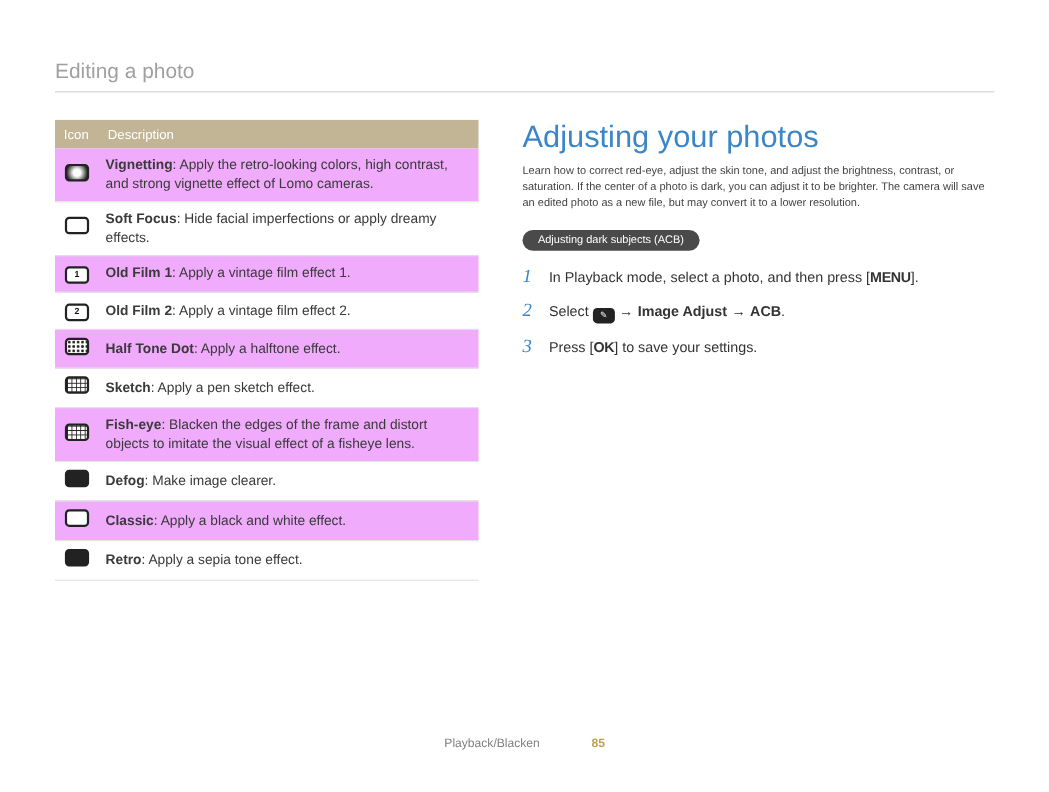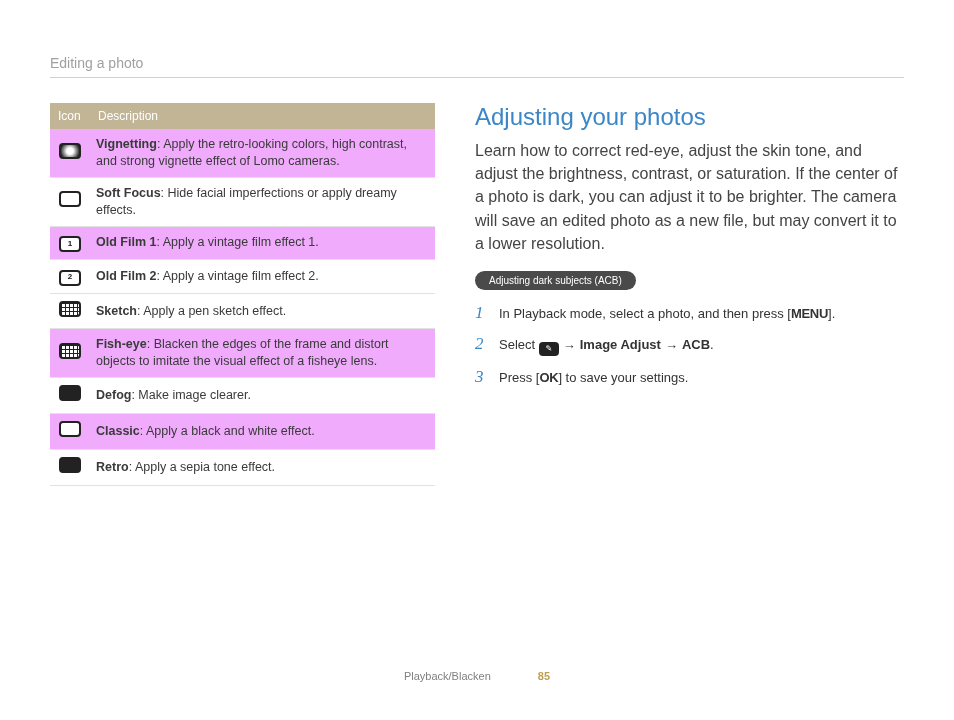--- a/index.html
+++ b/index.html
@@ -13,21 +13,21 @@
     position: relative;
     padding: 55px 50px 0 50px;
   }
   .header {
     display: flex;
     align-items: flex-end;
     border-bottom: 1px solid #d0d0d0;
     padding-bottom: 6px;
     margin-bottom: 25px;
     color: #a0a0a0;
-    font-size: 14px;
+    font-size: 19px;
     font-weight: 300;
   }
   .columns {
     display: flex;
     gap: 40px;
   }
   .col-left { flex: 0 0 385px; }
   .col-right { flex: 1; }
 
   table.effects {
@@ -77,25 +77,25 @@
     background: radial-gradient(#222 1px, transparent 1.5px) 0 0/4px 4px, #fff;
   }
   .eff-icon.vig {
     background: radial-gradient(circle, #fff 30%, #222 90%);
   }
   .eff-name { font-weight: 600; }
 
   h2.section-title {
     color: #3b86c7;
     font-weight: 400;
-    font-size: 24px;
+    font-size: 28px;
     margin-bottom: 8px;
   }
   .intro {
-    font-size: 16px;
+    font-size: 10px;
     line-height: 1.45;
     color: #444;
     margin-bottom: 16px;
     font-weight: 300;
   }
   .pill {
     display: inline-block;
     background: #4a4a4a;
     color: #fff;
     border-radius: 12px;
@@ -176,20 +176,24 @@
             <td class="icon-cell"><span class="eff-icon "></span></td>
             <td><span class="eff-name">Soft Focus</span><span>: Hide facial imperfections or apply dreamy effects.</span></td>
           </tr>
           <tr class="highlight">
             <td class="icon-cell"><span class="eff-icon ">1</span></td>
             <td><span class="eff-name">Old Film 1</span><span>: Apply a vintage film effect 1.</span></td>
           </tr>
           <tr>
             <td class="icon-cell"><span class="eff-icon ">2</span></td>
             <td><span class="eff-name">Old Film 2</span><span>: Apply a vintage film effect 2.</span></td>
+          </tr>
+          <tr class="highlight">
+            <td class="icon-cell"><span class="eff-icon halftone"></span></td>
+            <td><span class="eff-name">Half Tone Dot</span><span>: Apply a halftone effect.</span></td>
           </tr>
           <tr>
             <td class="icon-cell"><span class="eff-icon grid"></span></td>
             <td><span class="eff-name">Sketch</span><span>: Apply a pen sketch effect.</span></td>
           </tr>
           <tr class="highlight">
             <td class="icon-cell"><span class="eff-icon grid"></span></td>
             <td><span class="eff-name">Fish-eye</span><span>: Blacken the edges of the frame and distort objects to imitate the visual effect of a fisheye lens.</span></td>
           </tr>
           <tr>

